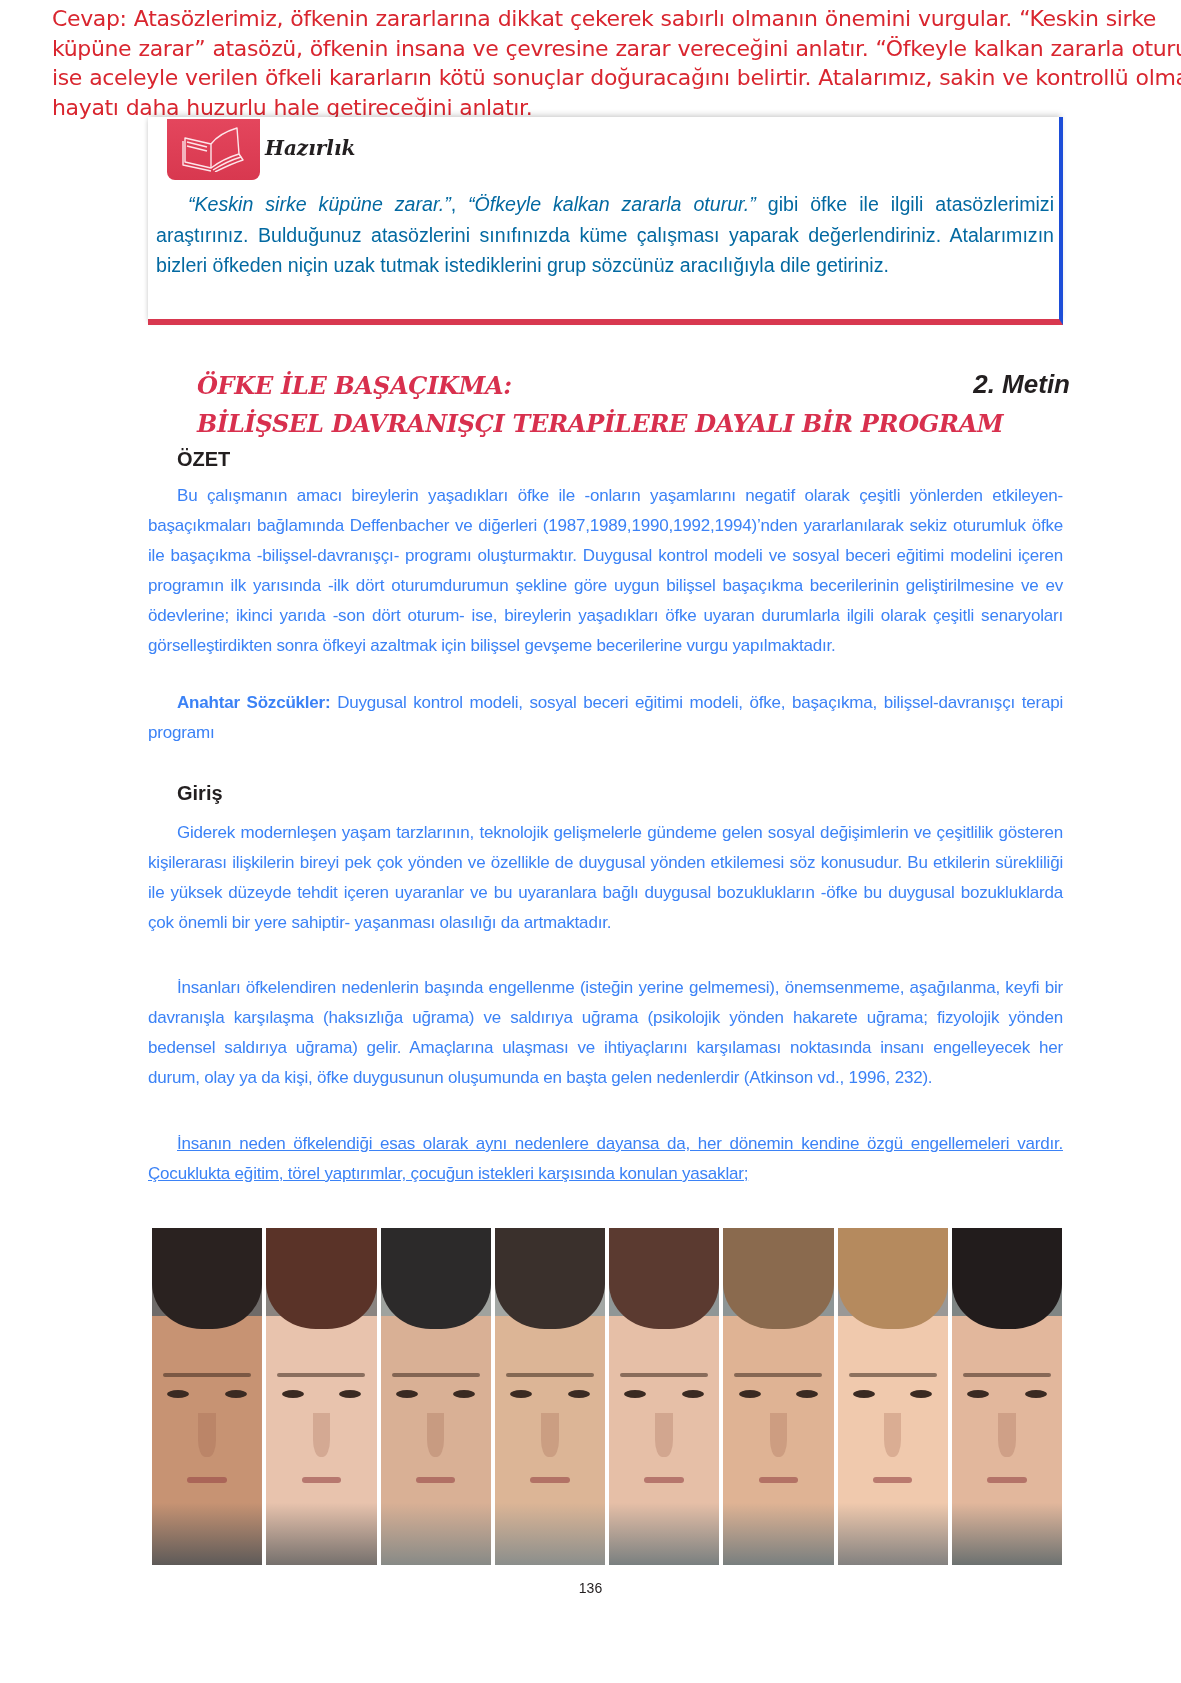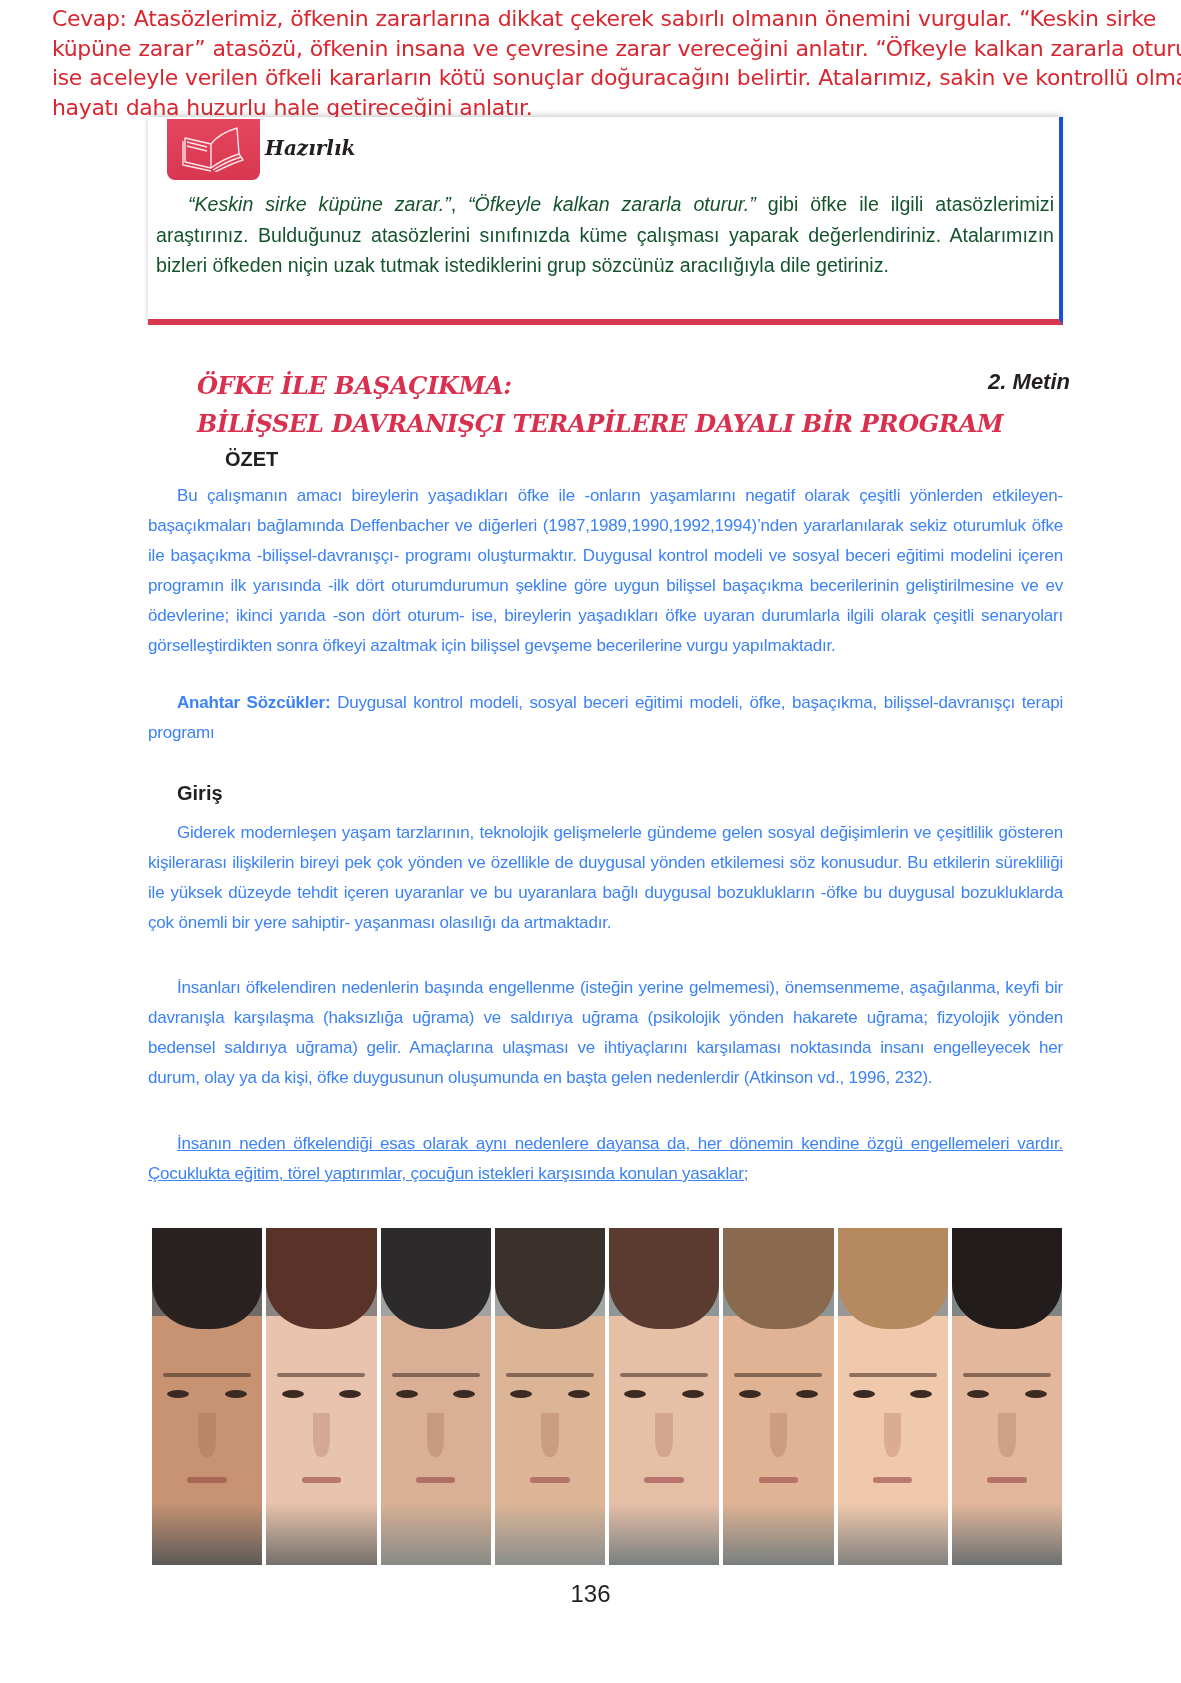--- a/index.html
+++ b/index.html
@@ -27,34 +27,34 @@
     content: ""; position: absolute; top: 0; width: 7px; height: 7px;
   }
   .prep-icon svg { position: absolute; left: 14px; top: 7px; }
   .prep-title {
     position: absolute; left: 117px; top: 19px;
     font-family: "DejaVu Serif", serif; font-weight: bold; font-style: italic;
     font-size: 20px; color: #231f20;
   }
   .prep-text {
     position: absolute; left: 8px; top: 72px; width: 898px;
-    font-size: 19.6px; line-height: 30.5px; text-align: justify; color: #14532d;
+    font-size: 19.6px; line-height: 30.5px; text-align: justify; color: #0369a1;
   }
   .prep-text .ind { display: inline-block; width: 32px; }
   .prep-text i { font-style: italic; }
 
   .title-block { position: absolute; left: 177px; top: 367px; margin-left: 20px; }
   .title-line {
     font-family: "DejaVu Serif", serif; font-weight: bold; font-style: italic;
     font-size: 24.5px; line-height: 38px; color: #d8304e; letter-spacing: -0.3px;
     transform: scaleX(0.98); transform-origin: left;
   }
   .text-no {
     position: absolute; right: 111px; top: 369px;
-    font-weight: bold; font-style: italic; font-size: 22px; color: #231f20;
+    font-weight: bold; font-style: italic; font-size: 26px; color: #231f20;
   }
   .section-head {
     position: absolute; left: 177px; font-weight: bold; font-size: 20px; color: #231f20;
   }
   .body-text {
     position: absolute; left: 148px; width: 915px;
     font-size: 17px; line-height: 30px; text-align: justify; color: #3b82f6;
     letter-spacing: -0.2px;
   }
   .body-text .ind { display: inline-block; width: 29px; }
@@ -70,21 +70,21 @@
   .face .hair { position: absolute; left: 0; right: 0; top: 0; height: 30%; }
   .face .skin { position: absolute; left: 0; right: 0; top: 26%; bottom: 0; }
   .face .eyes { position: absolute; top: 48%; left: 14%; right: 14%; height: 6px; display: flex; justify-content: space-between; }
   .face .eyes span { width: 22px; height: 8px; border-radius: 50%; background: #3a2a22; }
   .face .brow { position: absolute; top: 43%; left: 10%; right: 10%; height: 4px; background: rgba(60,40,30,0.55); border-radius: 2px; }
   .face .nose { position: absolute; top: 55%; left: 42%; width: 16%; height: 13%; border-radius: 0 0 40% 40%; background: rgba(150,90,70,0.25); }
   .face .mouth { position: absolute; top: 74%; left: 32%; width: 36%; height: 6px; background: rgba(150,70,70,0.6); border-radius: 3px; }
 
   .page-no {
     position: absolute; left: 0; width: 1181px; top: 1580px; text-align: center;
-    font-size: 24px; color: #231f20;
+    font-size: 14px; color: #231f20;
   }
 </style>
 </head>
 <body>
 
 <div class="answer">Cevap: Atasözlerimiz, öfkenin zararlarına dikkat çekerek sabırlı olmanın önemini vurgular. “Keskin sirke küpüne zarar” atasözü, öfkenin insana ve çevresine zarar vereceğini anlatır. “Öfkeyle kalkan zararla oturur” ise aceleyle verilen öfkeli kararların kötü sonuçlar doğuracağını belirtir. Atalarımız, sakin ve kontrollü olmanın hayatı daha huzurlu hale getireceğini anlatır.</div>
 
 <div class="prep-box">
   <div class="prep-icon">
     <svg width="64" height="46" viewBox="0 0 64 46" fill="none" stroke="#fde6ea" stroke-width="1.4" stroke-linejoin="round">
@@ -100,21 +100,21 @@
   <div class="prep-title">Hazırlık</div>
   <p class="prep-text"><span class="ind"></span><i>“Keskin sirke küpüne zarar.”</i><span>, </span><i>“Öfkeyle kalkan zararla oturur.”</i><span> gibi öfke ile ilgili atasözlerimizi araştırınız. Bulduğunuz atasözlerini sınıfınızda küme çalışması yaparak değerlendiriniz. Atalarımızın bizleri öfkeden niçin uzak tutmak istediklerini grup sözcünüz aracılığıyla dile getiriniz.</span></p>
 </div>
 
 <div class="title-block">
   <div class="title-line">ÖFKE İLE BAŞAÇIKMA:</div>
   <div class="title-line">BİLİŞSEL DAVRANIŞÇI TERAPİLERE DAYALI BİR PROGRAM</div>
 </div>
 <div class="text-no">2. Metin</div>
 
-<div class="section-head" style="top:448px;margin-left:48px;">ÖZET</div>
+<div class="section-head" style="top:448px;">ÖZET</div>
 <p class="body-text" style="top:481px;"><span class="ind"></span><span>Bu çalışmanın amacı bireylerin yaşadıkları öfke ile -onların yaşamlarını negatif olarak çeşitli yönlerden etkileyen- başaçıkmaları bağlamında Deffenbacher ve diğerleri (1987,1989,1990,1992,1994)’nden yararlanılarak sekiz oturumluk öfke ile başaçıkma -bilişsel-davranışçı- programı oluşturmaktır. Duygusal kontrol modeli ve sosyal beceri eğitimi modelini içeren programın ilk yarısında -ilk dört oturumdurumun şekline göre uygun bilişsel başaçıkma becerilerinin geliştirilmesine ve ev ödevlerine; ikinci yarıda -son dört oturum- ise, bireylerin yaşadıkları öfke uyaran durumlarla ilgili olarak çeşitli senaryoları görselleştirdikten sonra öfkeyi azaltmak için bilişsel gevşeme becerilerine vurgu yapılmaktadır.</span></p>
 
 <p class="body-text" style="top:688px;"><span class="ind"></span><b>Anahtar Sözcükler:</b><span> Duygusal kontrol modeli, sosyal beceri eğitimi modeli, öfke, başaçıkma, bilişsel-davranışçı terapi programı</span></p>
 
 <div class="section-head" style="top:782px;">Giriş</div>
 
 <p class="body-text" style="top:818px;"><span class="ind"></span><span>Giderek modernleşen yaşam tarzlarının, teknolojik gelişmelerle gündeme gelen sosyal değişimlerin ve çeşitlilik gösteren kişilerarası ilişkilerin bireyi pek çok yönden ve özellikle de duygusal yönden etkilemesi söz konusudur. Bu etkilerin sürekliliği ile yüksek düzeyde tehdit içeren uyaranlar ve bu uyaranlara bağlı duygusal bozuklukların -öfke bu duygusal bozukluklarda çok önemli bir yere sahiptir- yaşanması olasılığı da artmaktadır.</span></p>
 <p class="body-text" style="top:973px;"><span class="ind"></span><span>İnsanları öfkelendiren nedenlerin başında engellenme (isteğin yerine gelmemesi), önemsenmeme, aşağılanma, keyfi bir davranışla karşılaşma (haksızlığa uğrama) ve saldırıya uğrama (psikolojik yönden hakarete uğrama; fizyolojik yönden bedensel saldırıya uğrama) gelir. Amaçlarına ulaşması ve ihtiyaçlarını karşılaması noktasında insanı engelleyecek her durum, olay ya da kişi, öfke duygusunun oluşumunda en başta gelen nedenlerdir (Atkinson vd., 1996, 232).</span></p>
 <p class="body-text" style="top:1129px;text-decoration:underline;"><span class="ind"></span><span>İnsanın neden öfkelendiği esas olarak aynı nedenlere dayansa da, her dönemin kendine özgü engellemeleri vardır. Çocuklukta eğitim, törel yaptırımlar, çocuğun istekleri karşısında konulan yasaklar;</span></p>
 

